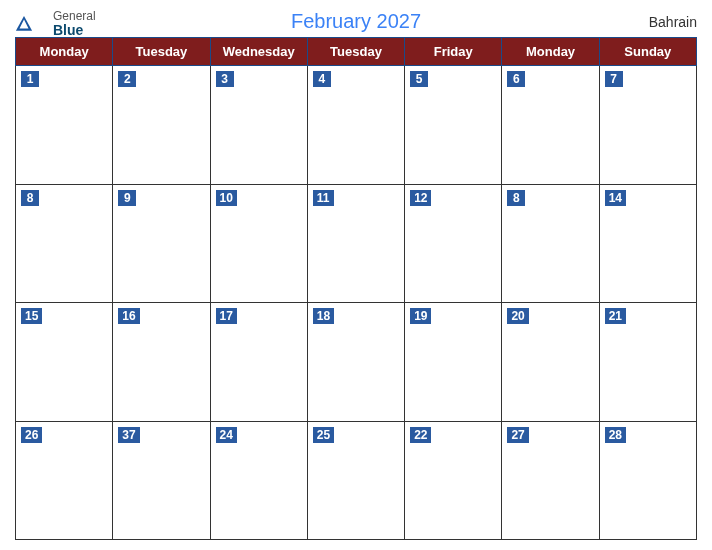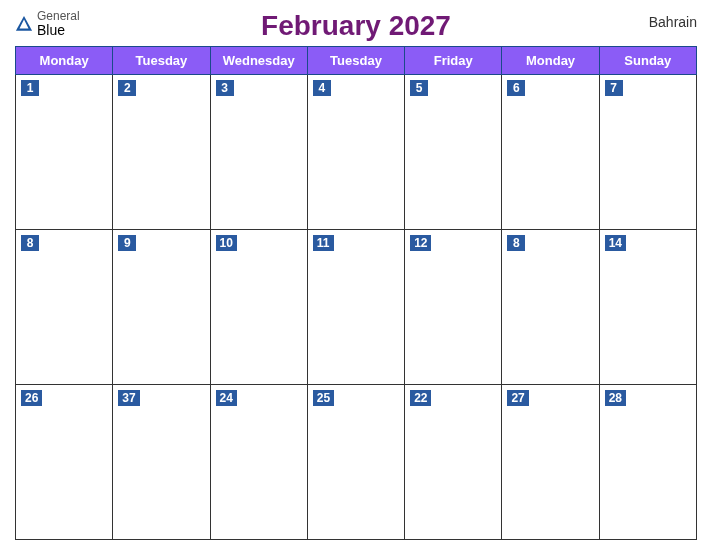--- a/index.html
+++ b/index.html
@@ -33,65 +33,65 @@
     }
 
     .logo-text-general {
       font-size: 12px;
       color: #555;
       line-height: 1.1;
     }
 
     .logo-text-blue {
       font-size: 14px;
-      font-weight: normal;
-      color: #000000;
+      font-weight: bold;
+      color: #0c4a6e;
       line-height: 1.1;
     }
 
     .logo-icon {
       width: 18px;
       height: 18px;
     }
 
     .logo-wrapper {
       display: flex;
       align-items: center;
-      gap: 4px;
+      gap: 20px;
     }
 
     .logo-text-wrapper {
       display: flex;
       flex-direction: column;
     }
 
     .calendar-title {
-      font-size: 28px;
-      font-weight: bold;
-      color: #701a75;
+      font-size: 20px;
+      font-weight: normal;
+      color: #3b82f6;
       text-align: center;
     }
 
     .country-label {
       position: absolute;
       right: 0;
       top: 4px;
       font-size: 14px;
       color: #333;
       padding-left: 36px;
     }
 
     .calendar-table {
       width: 100%;
       border-collapse: collapse;
       flex: 1;
     }
 
     .calendar-table th {
-      background-color: #8b5cf6;
+      background-color: #7f1d1d;
       color: #fff;
       text-align: center;
       padding: 6px 2px;
       font-size: 13px;
       border: 1px solid #1a4a8a;
     }
 
     .calendar-table td {
       border: 1px solid #333;
       vertical-align: top;
@@ -156,20 +156,29 @@
       <tr>
         <td><span class="day-number">8</span></td>
         <td><span class="day-number">9</span></td>
         <td><span class="day-number">10</span></td>
         <td><span class="day-number">11</span></td>
         <td><span class="day-number">12</span></td>
         <td><span class="day-number">8</span></td>
         <td><span class="day-number">14</span></td>
       </tr>
       <tr>
+        <td><span class="day-number">15</span></td>
+        <td><span class="day-number">16</span></td>
+        <td><span class="day-number">17</span></td>
+        <td><span class="day-number">18</span></td>
+        <td><span class="day-number">19</span></td>
+        <td><span class="day-number">20</span></td>
+        <td><span class="day-number">21</span></td>
+      </tr>
+      <tr>
         <td><span class="day-number">26</span></td>
         <td><span class="day-number">37</span></td>
         <td><span class="day-number">24</span></td>
         <td><span class="day-number">25</span></td>
         <td><span class="day-number">22</span></td>
         <td><span class="day-number">27</span></td>
         <td><span class="day-number">28</span></td>
       </tr>
     </tbody>
 </table>

